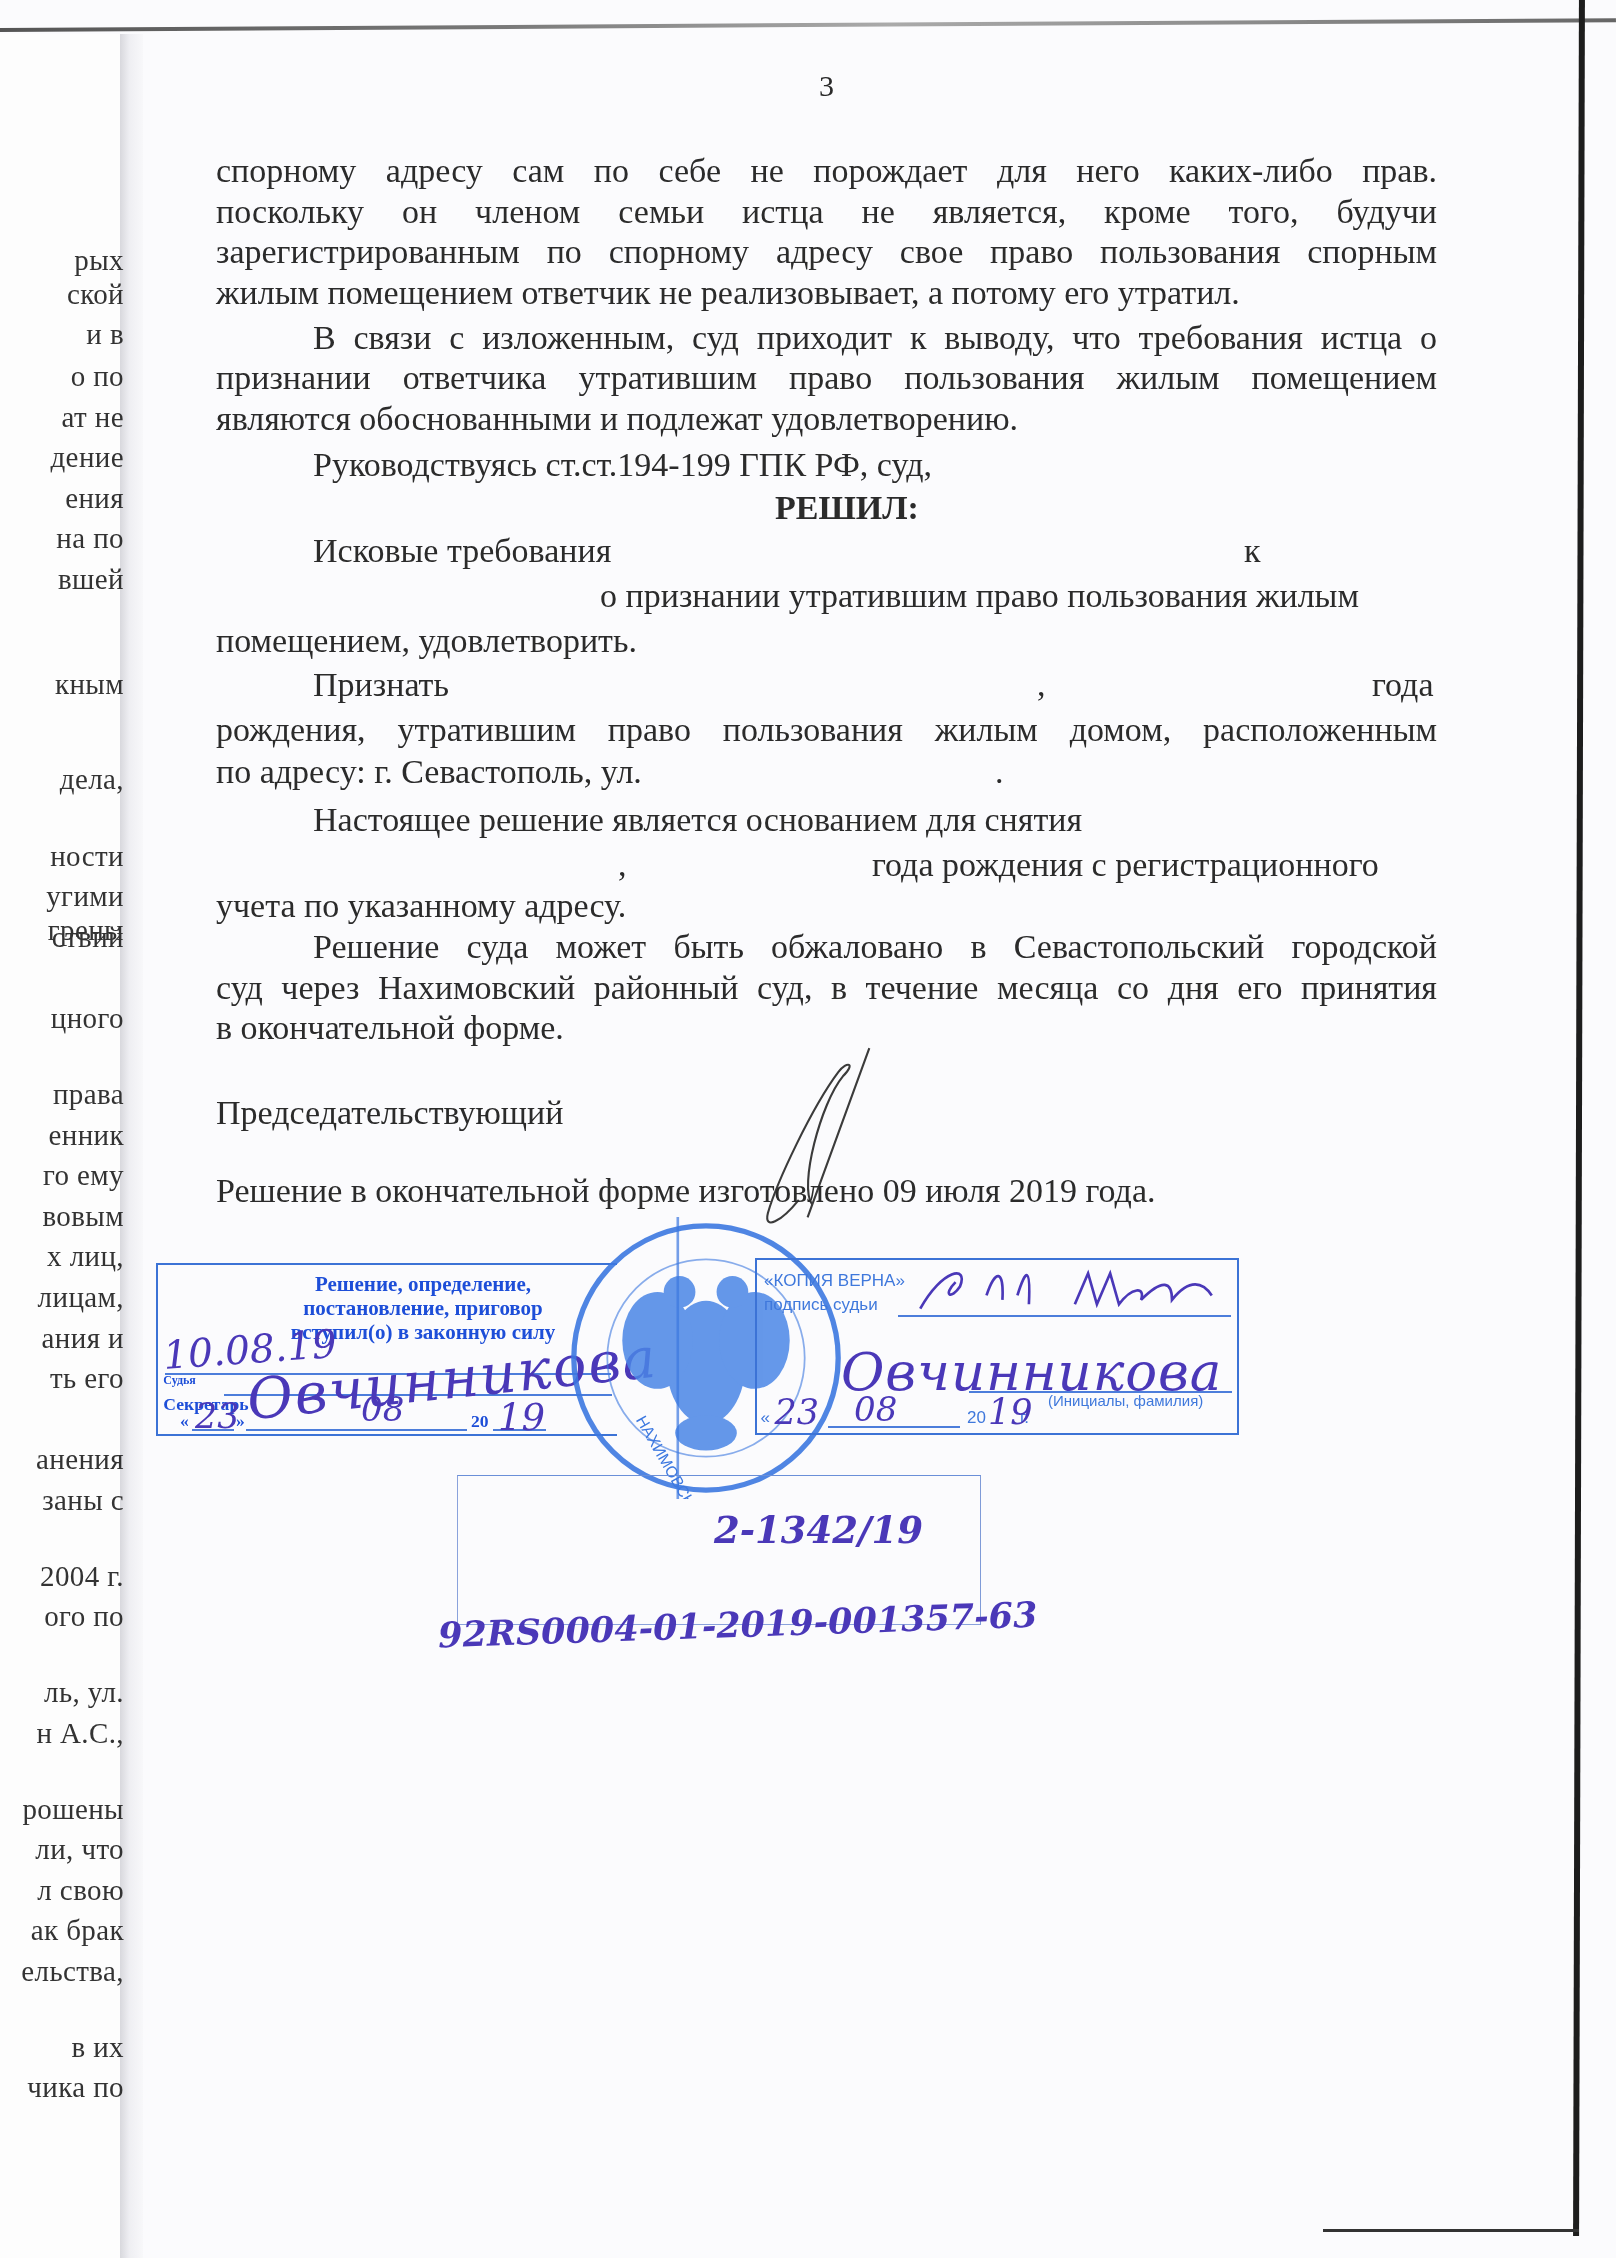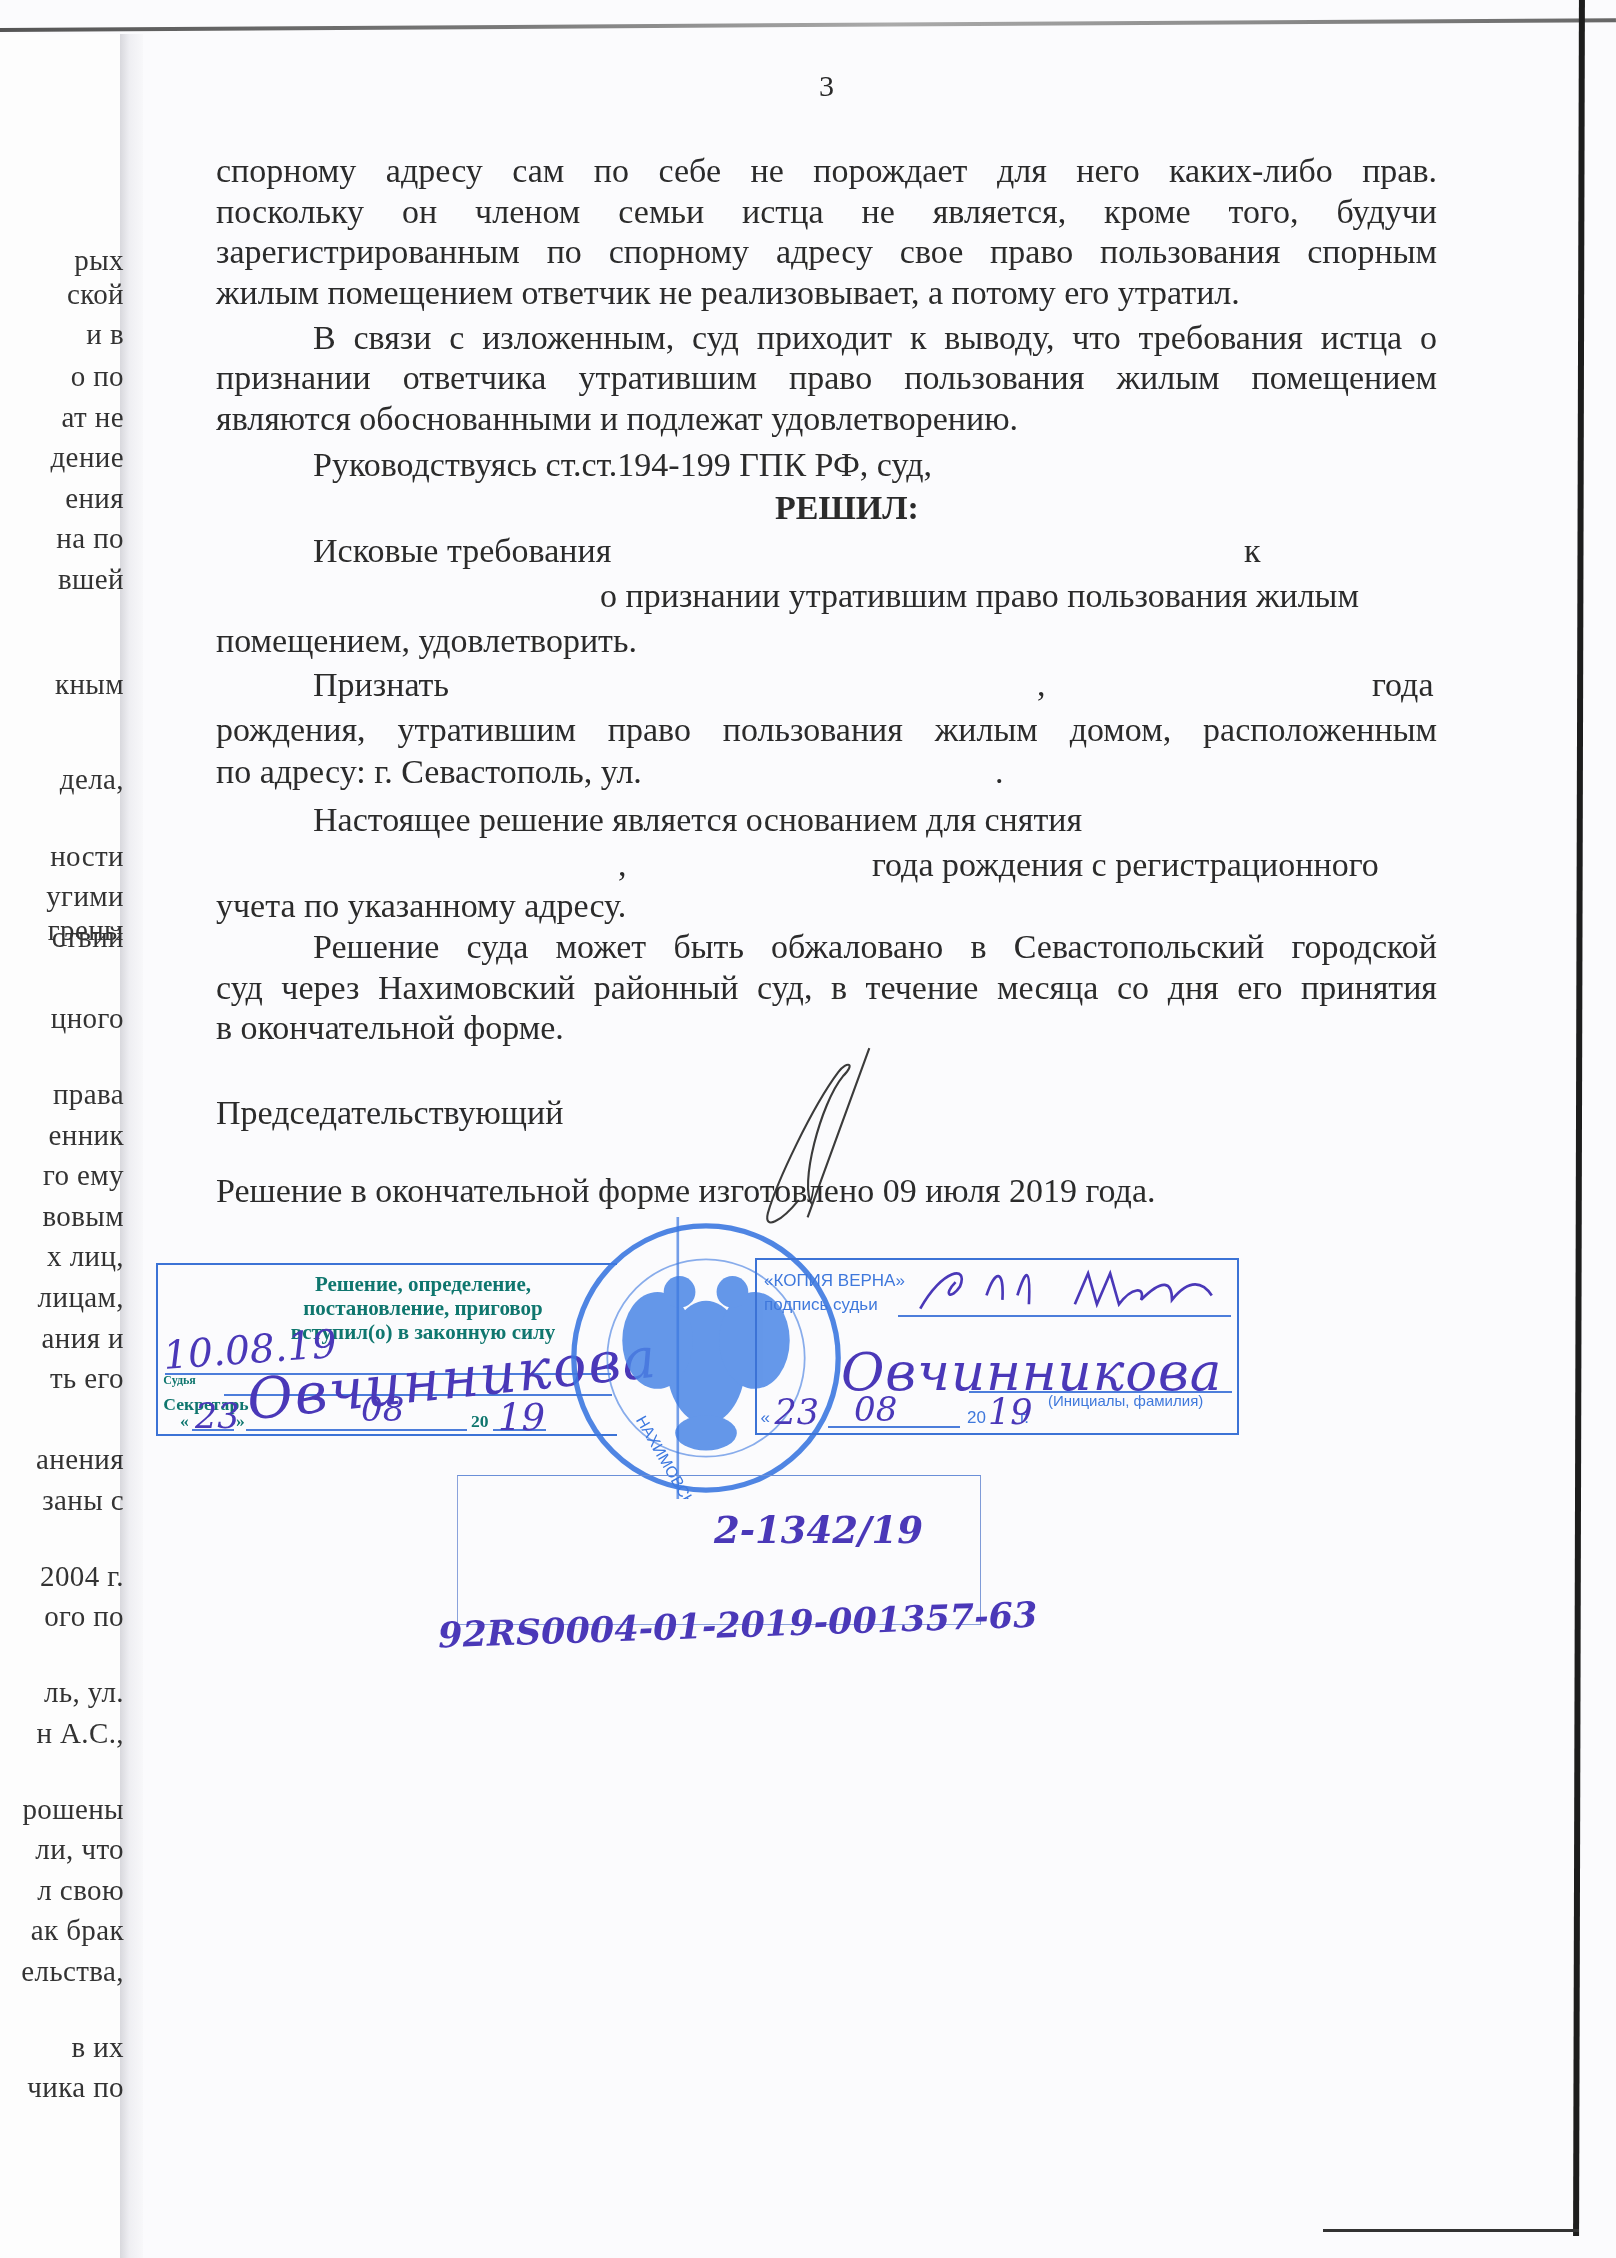--- a/index.html
+++ b/index.html
@@ -21,21 +21,21 @@
 
   .page-num { left: 819px; top: 69px; font-size: 30px; }
   .line { position: absolute; left: 216px; width: 1221px; font-size: 34px; line-height: 41px; white-space: nowrap; color: #2b2b2b; }
   .just { text-align: justify; text-align-last: justify; }
   .indent { padding-left: 97px; box-sizing: border-box; }
   .center-bold { font-weight: bold; text-align: center; }
   .seg { position: absolute; white-space: nowrap; font-size: 34px; line-height: 41px; color: #2b2b2b; }
 
   
   .stamp-box { border: 2.6px solid #3c73d6; }
-  .stamp-txt { font-family: "Liberation Serif","DejaVu Serif",serif; color: #0f766e; font-weight: bold; }
+  .stamp-txt { font-family: "Liberation Serif","DejaVu Serif",serif; color: #1d4ed8; font-weight: bold; }
   .stamp-sans { font-family: "Liberation Sans","DejaVu Sans",sans-serif; color: #3f78dc; }
   .hand { font-family: "DejaVu Serif", serif; font-style: italic; color: #4a38b8; }
   .rule-blue { height: 1.8px; background: #4c7ddb; }
 </style>
 </head>
 <body>
 
 <div class="abs left-strip"></div>
 <div class="abs fold"></div>
 <div class="abs top-rule"></div>

